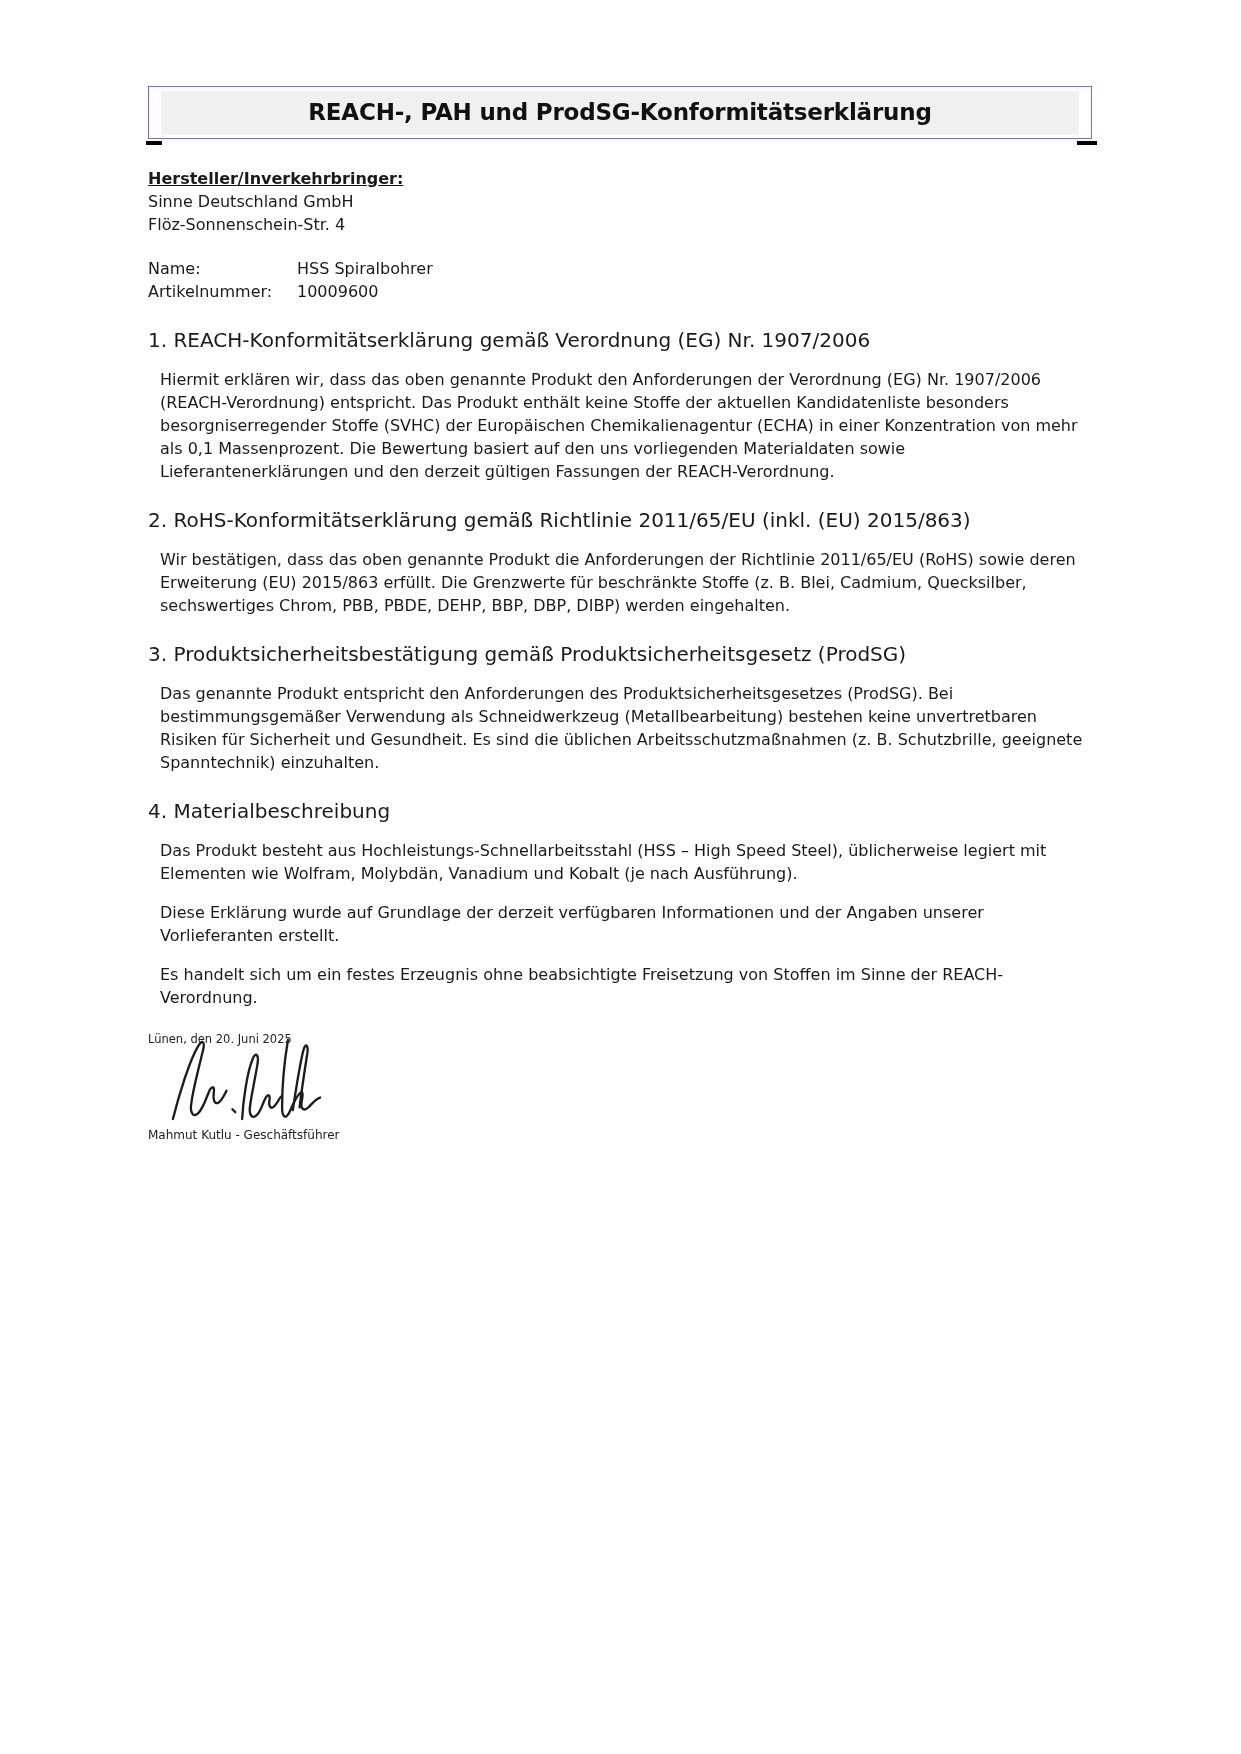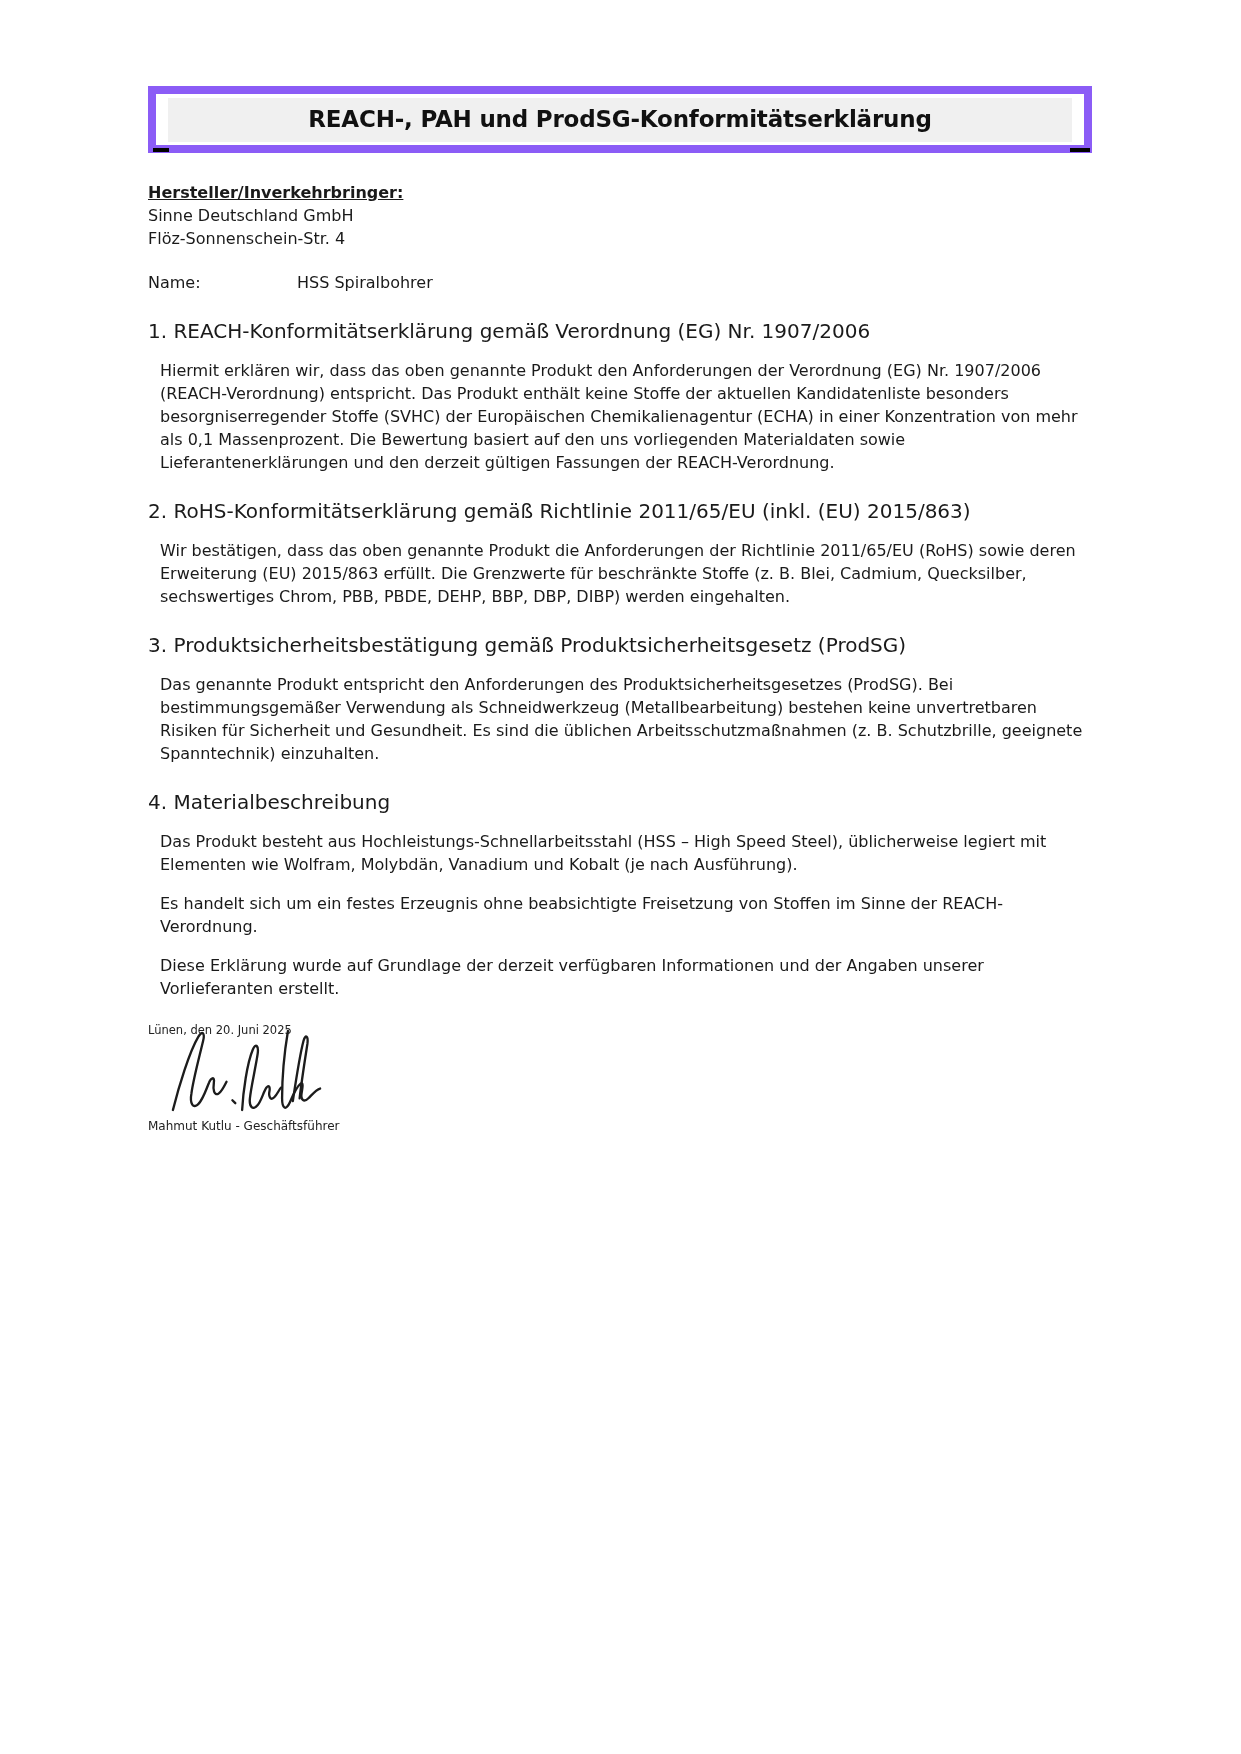--- a/index.html
+++ b/index.html
@@ -16,21 +16,21 @@
   }
   .content {
     position: absolute;
     left: 148px;
     top: 86px;
     width: 944px;
   }
   
   .title-box {
     position: relative;
-    border: 8px solid #8b5cf6;
+    border: 1px solid #8b5cf6;
   }
   .title-box::before {
     content: "";
     position: absolute;
     left: -3px;
     bottom: -7px;
     width: 16px;
     height: 4px;
     background: #000000;
   }
@@ -100,42 +100,46 @@
     <div class="manufacturer-heading">Hersteller/Inverkehrbringer:</div>
     <div class="address-line">Sinne Deutschland GmbH</div>
     <div class="address-line">Flöz-Sonnenschein-Str. 4</div>
   </div>
 
   <div class="product-block">
     <div class="product-row">
       <div class="product-label">Name:</div>
       <div class="product-value">HSS Spiralbohrer</div>
     </div>
+    <div class="product-row">
+      <div class="product-label">Artikelnummer:</div>
+      <div class="product-value">10009600</div>
+    </div>
   </div>
 
   <div>
     <div class="section-heading">1. REACH-Konformitätserklärung gemäß Verordnung (EG) Nr. 1907/2006</div>
     <div class="para">Hiermit erklären wir, dass das oben genannte Produkt den Anforderungen der Verordnung (EG) Nr. 1907/2006 (REACH-Verordnung) entspricht. Das Produkt enthält keine Stoffe der aktuellen Kandidatenliste besonders besorgniserregender Stoffe (SVHC) der Europäischen Chemikalienagentur (ECHA) in einer Konzentration von mehr als 0,1 Massenprozent. Die Bewertung basiert auf den uns vorliegenden Materialdaten sowie Lieferantenerklärungen und den derzeit gültigen Fassungen der REACH-Verordnung.</div>
   </div>
 
   <div>
     <div class="section-heading">2. RoHS-Konformitätserklärung gemäß Richtlinie 2011/65/EU (inkl. (EU) 2015/863)</div>
     <div class="para">Wir bestätigen, dass das oben genannte Produkt die Anforderungen der Richtlinie 2011/65/EU (RoHS) sowie deren Erweiterung (EU) 2015/863 erfüllt. Die Grenzwerte für beschränkte Stoffe (z. B. Blei, Cadmium, Quecksilber, sechswertiges Chrom, PBB, PBDE, DEHP, BBP, DBP, DIBP) werden eingehalten.</div>
   </div>
 
   <div>
     <div class="section-heading">3. Produktsicherheitsbestätigung gemäß Produktsicherheitsgesetz (ProdSG)</div>
     <div class="para">Das genannte Produkt entspricht den Anforderungen des Produktsicherheitsgesetzes (ProdSG). Bei bestimmungsgemäßer Verwendung als Schneidwerkzeug (Metallbearbeitung) bestehen keine unvertretbaren Risiken für Sicherheit und Gesundheit. Es sind die üblichen Arbeitsschutzmaßnahmen (z. B. Schutzbrille, geeignete Spanntechnik) einzuhalten.</div>
   </div>
 
   <div>
     <div class="section-heading">4. Materialbeschreibung</div>
     <div class="para">Das Produkt besteht aus Hochleistungs-Schnellarbeitsstahl (HSS – High Speed Steel), üblicherweise legiert mit Elementen wie Wolfram, Molybdän, Vanadium und Kobalt (je nach Ausführung).</div>
+    <div class="para">Diese Erklärung wurde auf Grundlage der derzeit verfügbaren Informationen und der Angaben unserer Vorlieferanten erstellt.</div>
     <div class="para">Es handelt sich um ein festes Erzeugnis ohne beabsichtigte Freisetzung von Stoffen im Sinne der REACH-Verordnung.</div>
-    <div class="para">Diese Erklärung wurde auf Grundlage der derzeit verfügbaren Informationen und der Angaben unserer Vorlieferanten erstellt.</div>
   </div>
 
   <div class="date-line">Lünen, den 20. Juni 2025</div>
 
   <svg class="signature-svg" width="154" height="88" viewBox="0 0 158 90" xmlns="http://www.w3.org/2000/svg" fill="none" stroke="#1c1c1c" stroke-width="2.4" stroke-linecap="round" stroke-linejoin="round">
     <path d="M 3 86 C 9 62 20 26 29 11 C 33 4 36 7 34 15 C 30 32 24 54 22 69 C 20 80 24 85 29 80 C 34 75 37 65 40 58 C 42 53 46 51 45 58 C 44 65 45 72 50 69 C 53 67 56 61 58 57"></path>
     <path d="M 64 76 L 67 79"></path>
     <path d="M 74 86 C 75 68 79 38 85 24 C 88 17 91 20 90 28 C 88 42 83 63 82 74 C 81 83 85 87 90 81 C 94 76 96 67 99 63 C 101 60 103 62 102 67 C 101 72 103 77 107 73 C 110 70 112 65 114 63"></path>
     <path d="M 121 5 C 118 23 115 52 115 74 C 115 85 119 87 123 78 C 126 71 130 62 134 59 C 137 57 136 63 135 69 C 134 75 137 79 142 74 C 146 70 150 65 154 64"></path>
     <path d="M 126 77 C 129 57 133 30 137 15 C 139 8 142 10 141 18 C 139 31 135 56 133 74"></path>

